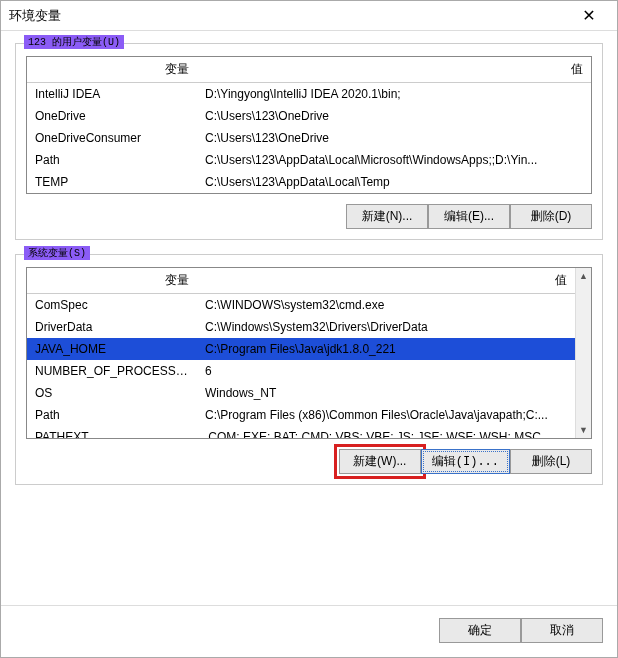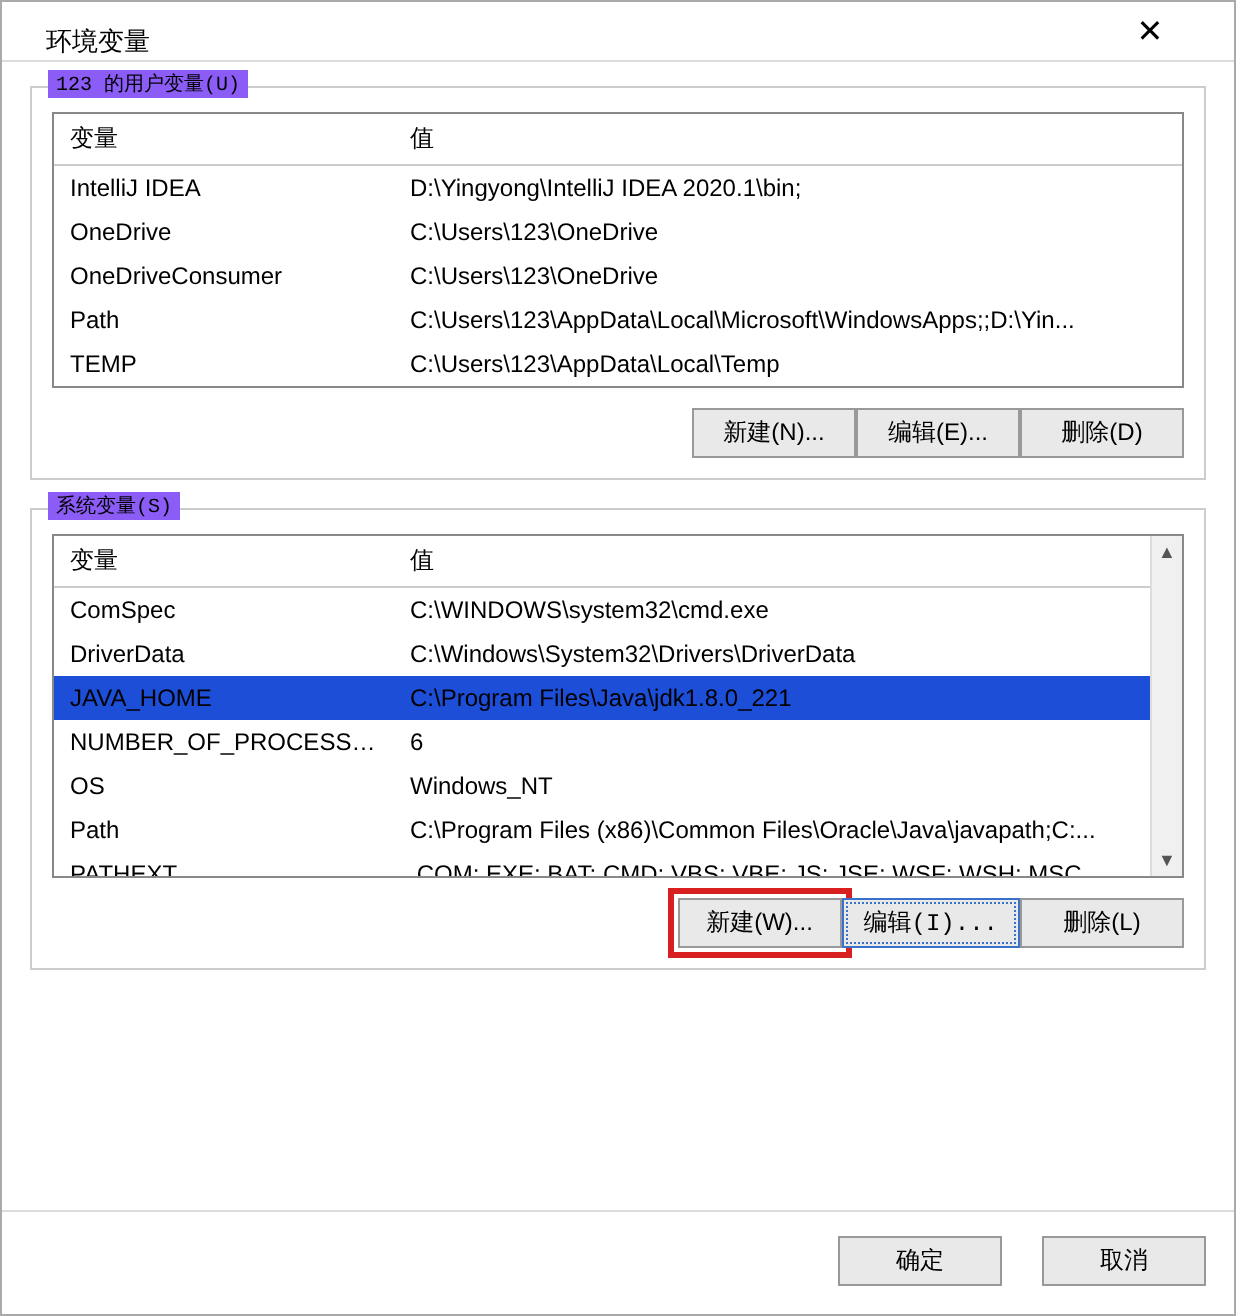--- a/index.html
+++ b/index.html
@@ -5,42 +5,42 @@
     * { box-sizing: border-box; margin: 0; padding: 0; }
     body {
       font-family: "Microsoft YaHei", "Segoe UI", sans-serif;
       font-size: 12px;
       background: #fff;
       width: 618px;
       height: 658px;
       overflow: hidden;
     }
     .window { width: 618px; height: 658px; border: 1px solid #aaa; background: #fff; display: flex; flex-direction: column; }
-    .titlebar { height: 30px; display: flex; align-items: flex-end; padding: 0 22px; border-bottom: 1px solid #ddd; }
+    .titlebar { height: 30px; display: flex; align-items: center; padding: 0 8px; border-bottom: 1px solid #ddd; }
     .titlebar-title { flex: 1; font-size: 13px; }
     .close-btn { width: 40px; height: 28px; display: flex; align-items: center; justify-content: center; font-size: 16px; cursor: pointer; }
     .content { flex: 1; padding: 12px 14px 0 14px; display: flex; flex-direction: column; }
     .group { border: 1px solid #ccc; margin-bottom: 14px; position: relative; padding: 12px 10px 10px 10px; }
     .group-label { position: absolute; top: -9px; left: 8px; background: #8b5cf6; padding: 0 4px; font-size: 10px; font-family: Liberation Mono, monospace; }
     .table-wrap { border: 1px solid #888; background: #fff; position: relative; }
     .table-wrap.scroll { overflow: hidden; }
     .scroll-track { position: absolute; right: 0; top: 0; bottom: 0; width: 16px; background: #f0f0f0; border-left: 1px solid #ddd; }
     .scroll-up, .scroll-down { height: 16px; display: flex; align-items: center; justify-content: center; font-size: 9px; color: #555; }
     .scroll-down { position: absolute; bottom: 0; width: 100%; }
     table { width: 100%; border-collapse: collapse; table-layout: fixed; }
     .scroll table { width: calc(100% - 16px); }
-    th { text-align: left; font-weight: normal; padding: 4px 8px; border-bottom: 1px solid #ccc; background: #fff; font-size: 12px; }
+    th { text-align: right; font-weight: normal; padding: 4px 8px; border-bottom: 1px solid #ccc; background: #fff; font-size: 12px; }
     th:first-child { width: 170px; }
     td { padding: 4px 8px; font-size: 12px; white-space: nowrap; overflow: hidden; text-overflow: ellipsis; }
     tr.selected td { background: #1d4ed8; margin-left: 44px; }
     .btn-row { display: flex; justify-content: flex-end; gap: 0; margin-top: 10px; }
     .btn { min-width: 82px; height: 25px; border: 1px solid #999; background: #e9e9e9; font-size: 12px; cursor: pointer; font-family: inherit; padding: 0 10px; }
     .btn.focused { outline: 1px dotted #3a72c9; outline-offset: -3px; border: 1px solid #3a72c9; font-family: Liberation Mono, monospace; }
     .btn.highlighted { outline: 3px solid #d82020; outline-offset: 2px; }
-    .footer { display: flex; justify-content: flex-end; gap: 20px; padding: 12px 14px 14px 0; border-top: 1px solid #ddd; margin-top: auto; }
+    .footer { display: flex; justify-content: flex-end; gap: 0; padding: 12px 14px 14px 0; border-top: 1px solid #ddd; margin-top: auto; }
   </style>
 </head>
 <body>
 
 <div class="window">
   <div class="titlebar">
     <div class="titlebar-title">环境变量</div>
     <div class="close-btn">✕</div>
   </div>
 

